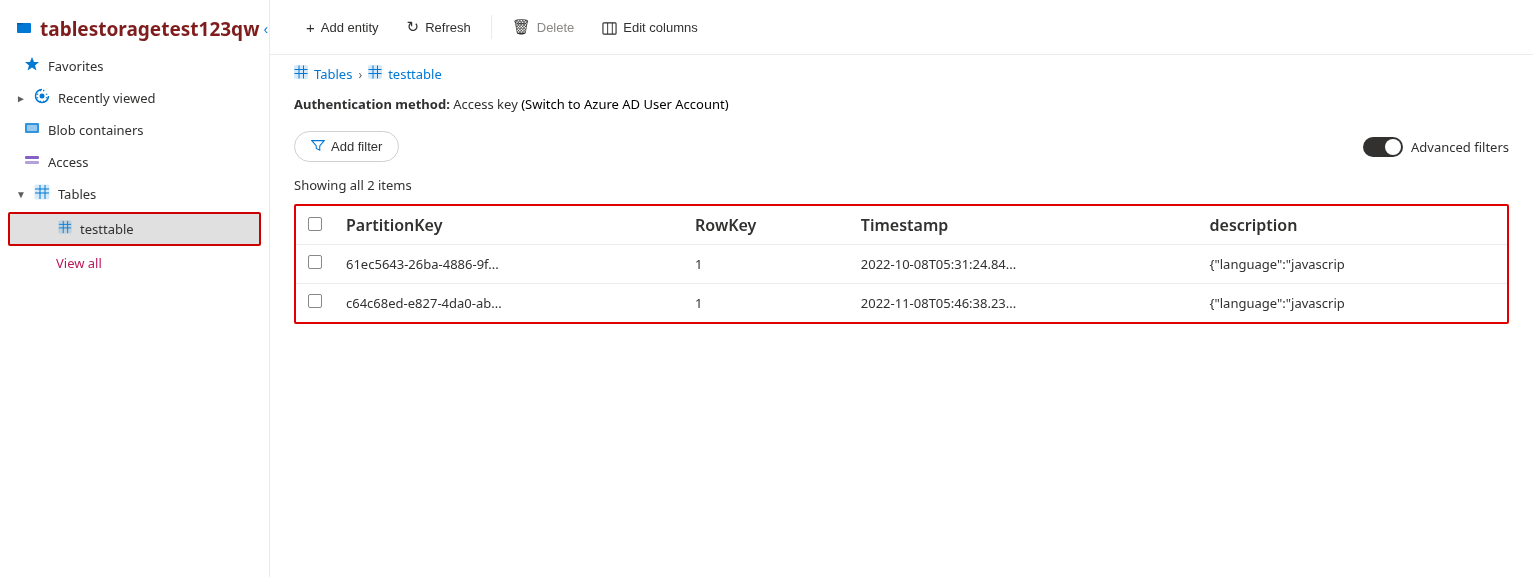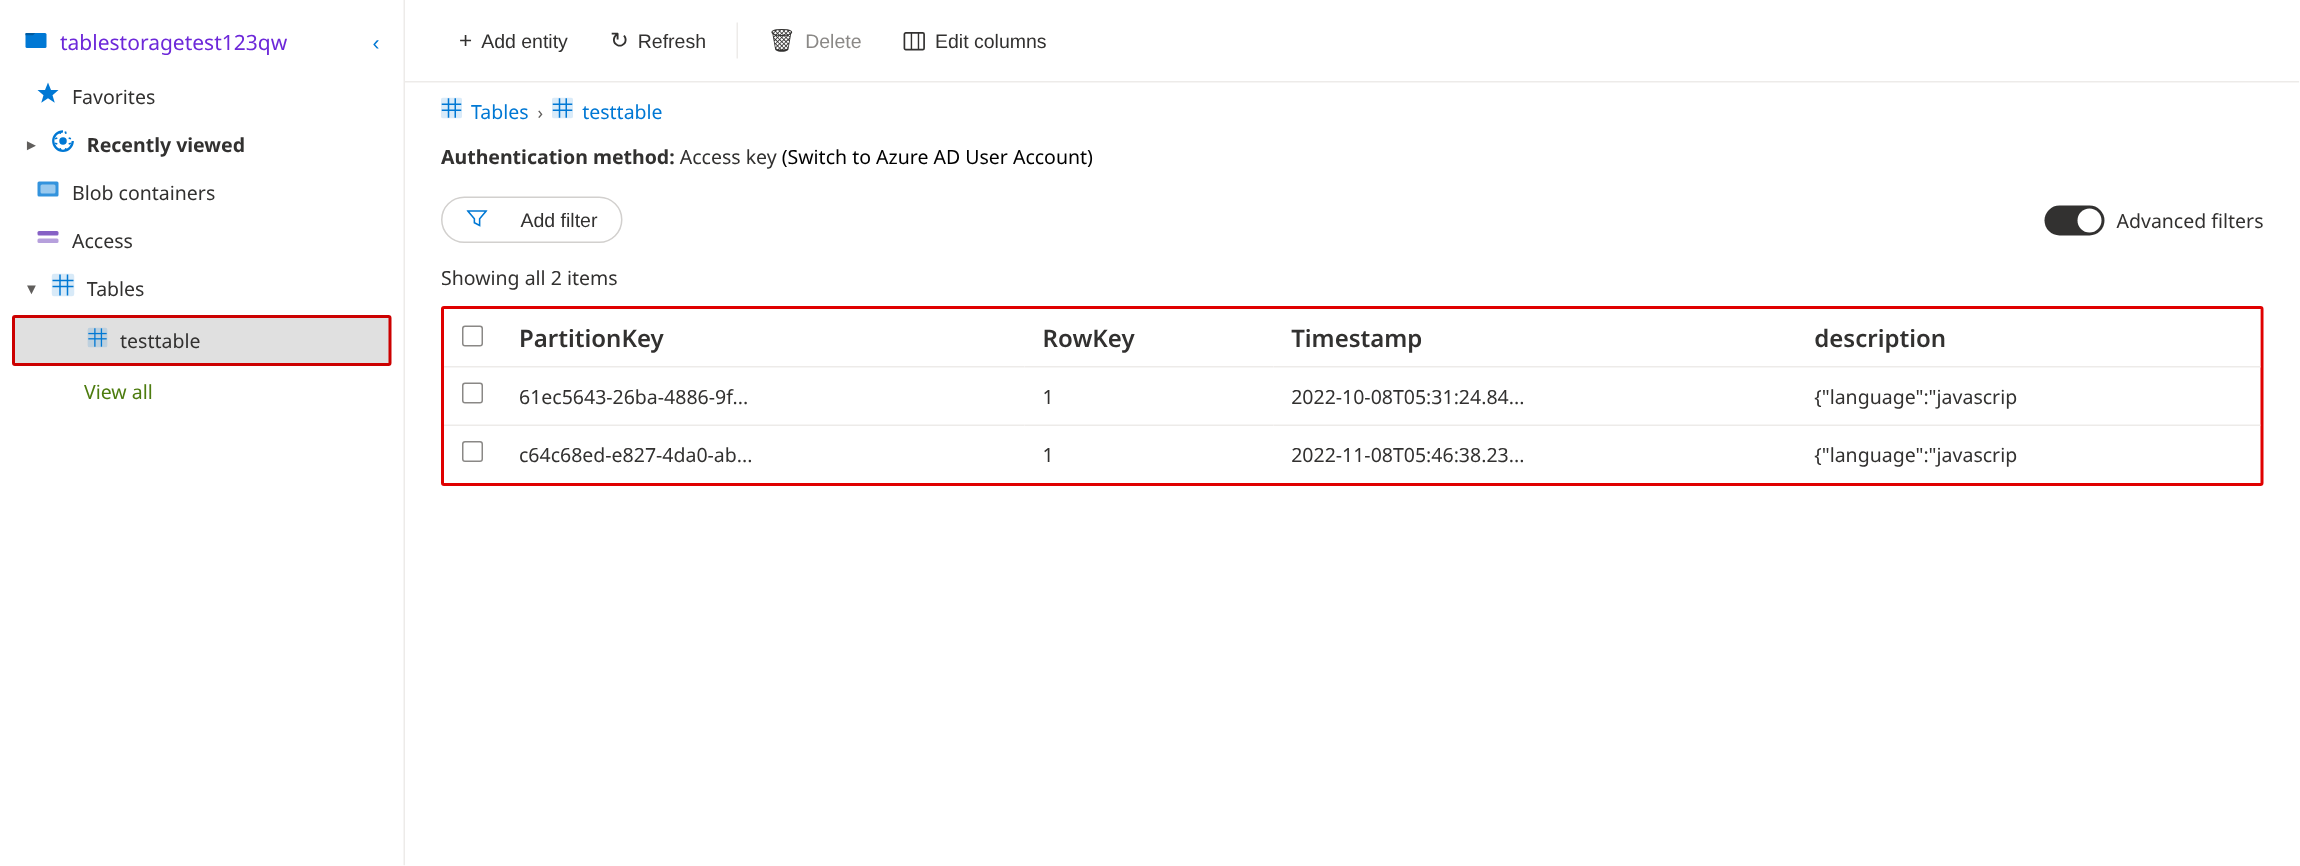--- a/index.html
+++ b/index.html
@@ -29,23 +29,23 @@
       align-items: center;
       justify-content: space-between;
       padding: 8px 12px 8px 16px;
     }
     .sidebar-title-row {
       display: flex;
       align-items: center;
       gap: 8px;
     }
     .sidebar-title {
-      font-size: 14px;
-      font-weight: 400;
-      color: #6d28d9;
+      font-size: 19px;
+      font-weight: 700;
+      color: #7f1d1d;
     }
     .sidebar-collapse-btn {
       cursor: pointer;
       color: #0078d4;
       padding: 4px;
       background: none;
       border: none;
       font-size: 14px;
     }
     .sidebar-item {
@@ -66,21 +66,21 @@
       gap: 4px;
       padding: 6px 12px 6px 16px;
       cursor: pointer;
       font-size: 13px;
     }
     .arrow {
       font-size: 10px;
       color: #605e5c;
     }
     .view-all-link {
-      color: #4d7c0f;
+      color: #be185d;
       font-size: 13px;
       padding: 6px 12px 6px 56px;
       cursor: pointer;
       text-decoration: none;
       display: block;
     }
 
     
     .main {
       flex: 1;
@@ -157,21 +157,21 @@
     
     .filter-row {
       display: flex;
       align-items: center;
       justify-content: space-between;
       padding: 8px 24px;
     }
     .add-filter-btn {
       display: flex;
       align-items: center;
-      gap: 22px;
+      gap: 6px;
       padding: 6px 16px;
       border: 1px solid #d2d0ce;
       border-radius: 20px;
       background: #fff;
       cursor: pointer;
       font-size: 13px;
       color: #323130;
     }
     .advanced-filters-row {
       display: flex;
@@ -283,21 +283,21 @@
 
   <div class="sidebar-item-with-arrow">
     <span class="arrow">►</span>
     <span style="color:#0078d4; margin-left:4px;">
       <svg viewBox="0 0 16 16" width="16" height="16" fill="#0078d4">
         <circle cx="8" cy="8" r="2.5" fill="#0078d4"></circle>
         <path d="M8 1.5A6.5 6.5 0 1 0 14.5 8" stroke="#0078d4" stroke-width="1.5" fill="none"></path>
         <path d="M6.5 1.7l-.5 1.5M9.5 1.7l.5 1.5M13.3 6.5l-1.5-.5M13.3 9.5l-1.5.5M9.5 14.3l.5-1.5M6.5 14.3l-.5-1.5M2.7 9.5l1.5.5M2.7 6.5l1.5-.5" stroke="#0078d4" stroke-width="1.2"></path>
       </svg>
     </span>
-    <span style="margin-left:4px;font-weight:bold;">Recently viewed</span>
+    <span style="margin-left:4px;">Recently viewed</span>
   </div>
 
   <div class="sidebar-item">
     <span style="color:#0078d4;">
       <svg viewBox="0 0 16 16" width="16" height="16" fill="none">
         <rect x="1" y="3" width="14" height="10" rx="1" fill="#0078d4" opacity="0.8"></rect>
         <rect x="3" y="5" width="10" height="6" rx="1" fill="#fff" opacity="0.5"></rect>
       </svg>
     </span>
     <span>Blob containers</span>

